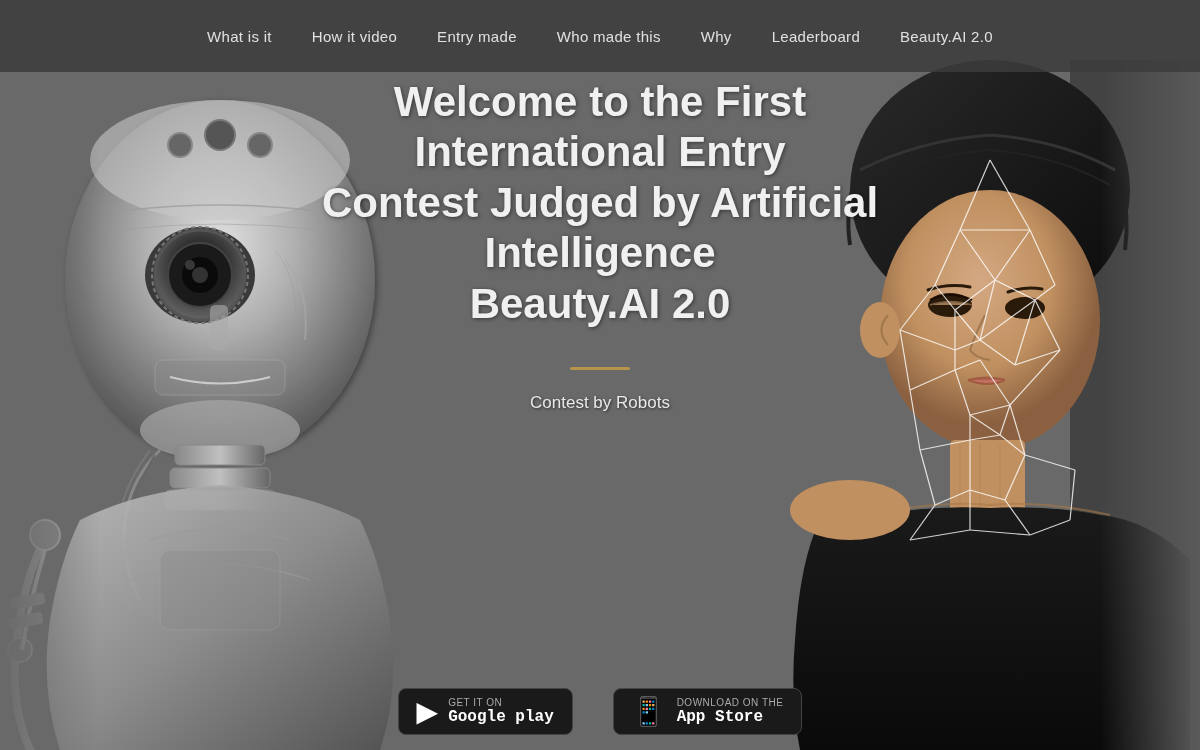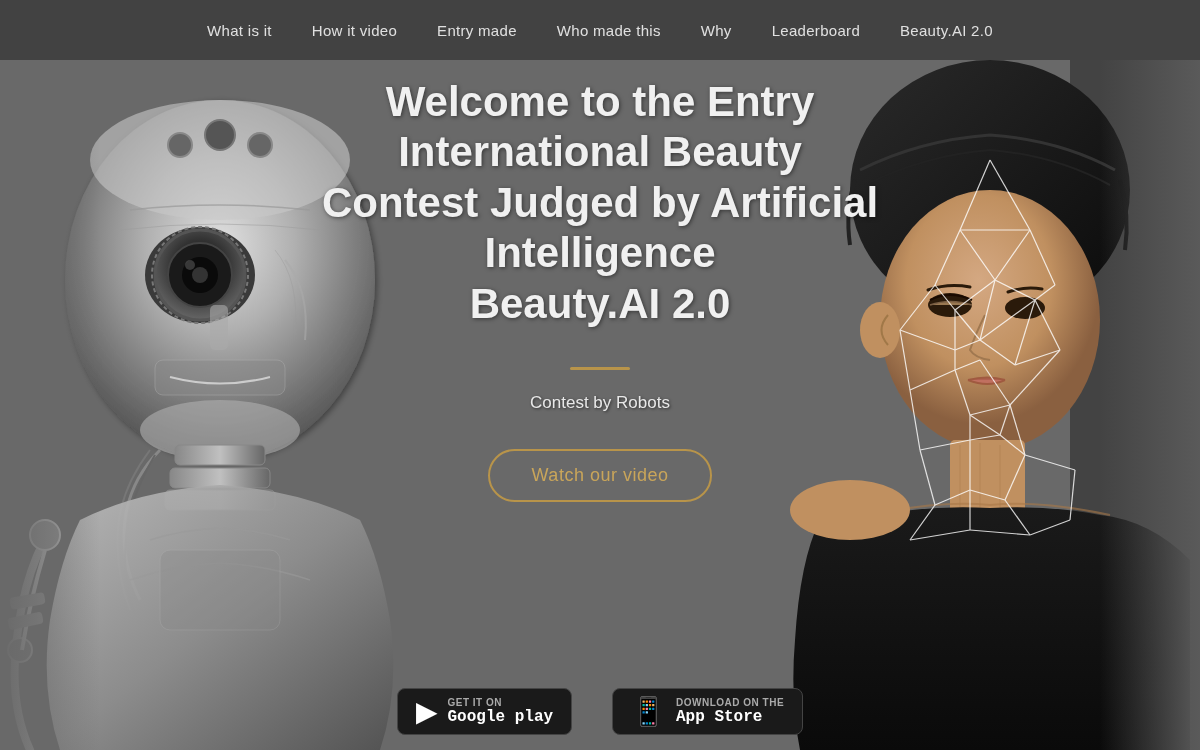--- a/index.html
+++ b/index.html
@@ -24,21 +24,21 @@
       background: #696969;
       z-index: 0;
     }
 
     
     nav {
       position: absolute;
       top: 0;
       left: 0;
       right: 0;
-      height: 60px;
+      height: 72px;
       display: flex;
       align-items: center;
       justify-content: center;
       gap: 40px;
       z-index: 10;
       background: rgba(60, 60, 60, 0.85);
     }
 
     nav a {
       color: #e0e0e0;
@@ -136,21 +136,20 @@
     .store-btn-text {
       display: flex;
       flex-direction: column;
     }
 
     .store-btn-small {
       font-size: 10px;
       color: #aaa;
       text-transform: uppercase;
       letter-spacing: 0.5px;
-      font-weight: bold;
     }
 
     .store-btn-name {
       font-size: 16px;
       font-weight: 700;
       color: #fff;
       font-family: Liberation Mono, monospace;
     }
 
     
@@ -434,32 +433,31 @@
       <line x1="355" y1="410" x2="305" y2="395"></line>
     </g>
   </svg>
 </div>
 
 <div class="edge-fade-left"></div>
 <div class="edge-fade-right"></div>
 
 <div class="center-content">
   <div class="title-block">
-    <div class="title-main">Welcome to the Entry International Beauty</div>
+    <div class="title-main">Welcome to the First International Entry</div>
     <div class="title-main">Contest Judged by Artificial Intelligence</div>
     <div class="title-sub">Beauty.AI 2.0</div>
   </div>
 
   <div class="divider-line"></div>
 
   <div class="subtitle-text">
     <div>Contest by Robots</div>
   </div>
 
-  <button class="watch-button">Watch our video</button>
 </div>
 
 <div class="store-buttons">
   <a class="store-btn" href="#">
     <span class="store-btn-icon">▶</span>
     <div class="store-btn-text">
       <span class="store-btn-small">GET IT ON</span>
       <span class="store-btn-name">Google play</span>
     </div>
   </a>

